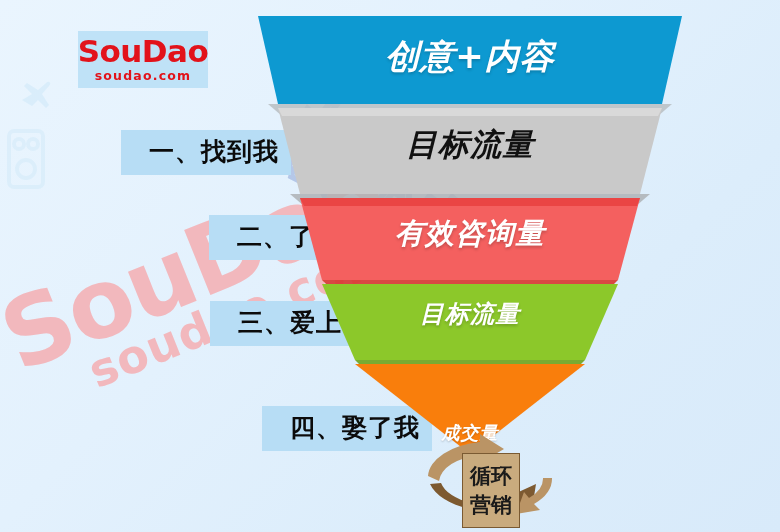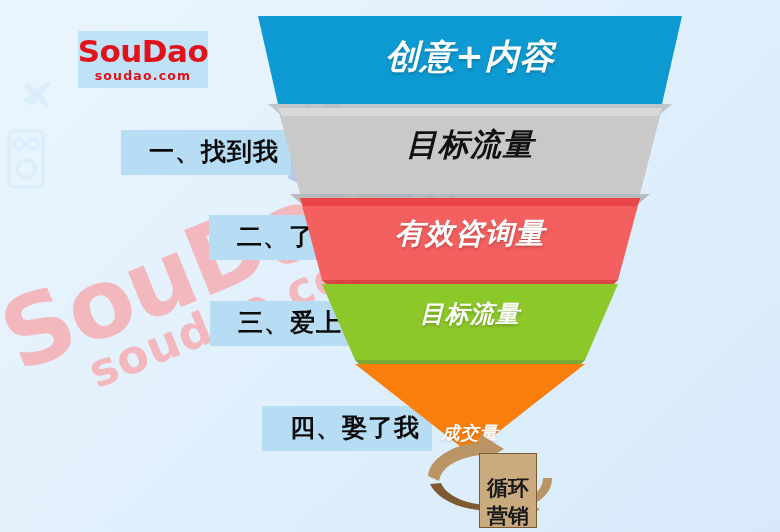--- a/index.html
+++ b/index.html
@@ -178,30 +178,30 @@
   #cycle {
     position: absolute;
     left: 414px;
     top: 432px;
     width: 152px;
     height: 100px;
   }
   #cycle svg { display: block; position: absolute; left: 0; top: 0; }
   #cycle-box {
     position: absolute;
-    left: 65px;
+    left: 48px;
     top: 21px;
     width: 56px;
     height: 73px;
     background: #c9ab7e;
     border: 1.5px solid #7a5a32;
     display: flex;
     flex-direction: column;
     align-items: center;
-    justify-content: flex-end;
+    justify-content: center;
     line-height: 1.05;
     gap: 6px;
   }
   #cycle-box span {
     font-size: 21px;
     font-weight: bold;
     color: #1a1a1a;
     font-family: "DejaVu Sans", sans-serif;
   }
 </style>

